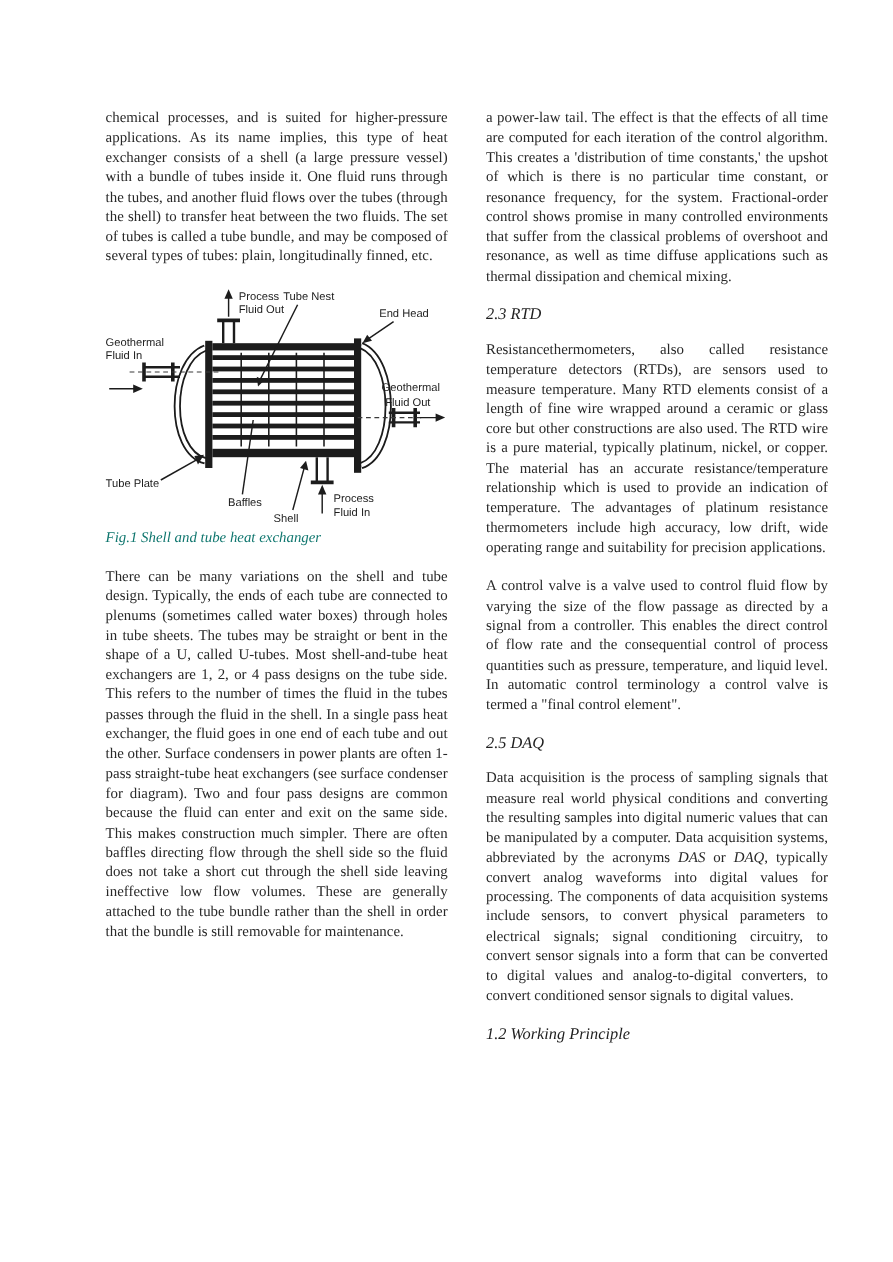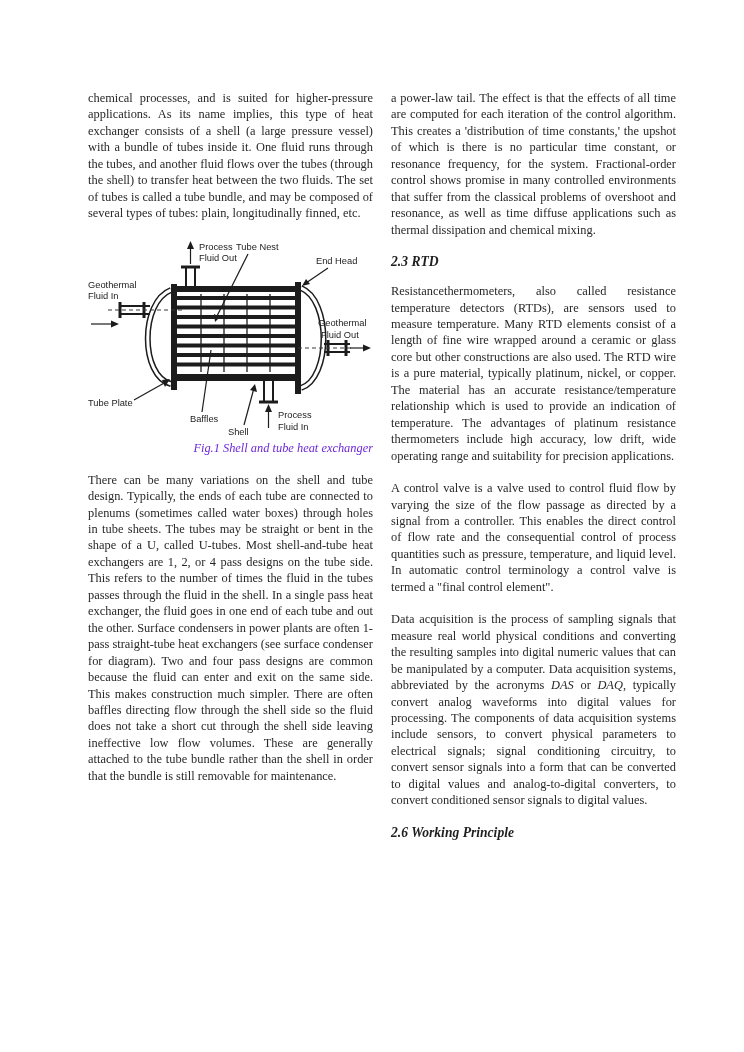--- a/index.html
+++ b/index.html
@@ -7,47 +7,47 @@
     position:relative;
     width:744px; height:1052px;
     background:#ffffff;
     font-family:"Liberation Serif", serif;
     color:#282828;
     overflow:hidden;
   }
   .columns {
     display:flex;
     padding:90px 70px 0 88px;
-    gap:18px;
+    gap:32px;
     box-sizing:border-box;
   }
   .col { width:285px; flex:0 0 285px; }
   p.body {
     font-size:12.4px;
     line-height:16.45px;
     text-align:justify;
     margin:0 0 16px 0;
   }
   h3.sec {
     font-size:13.6px;
     font-style:italic;
-    font-weight:bold;
+    font-weight:normal;
     color:#1f1f1f;
     margin:5px 0 13px 0;
   }
   .ital { font-style:italic; }
   .figure-wrap { margin:0 0 2px 0;text-align:center; }
   .figure-wrap svg { display:block; }
   .fig-caption {
     font-size:12.4px;
     font-style:italic;
-    text-align:right;
+    text-align:left;
     line-height:16px;
     margin:2px 0 16px 0;
-    color:#6d28d9;
+    color:#0f766e;
   }
   
   .dk { fill:#1c1c1c; }
   .pipe-outer { stroke:#1c1c1c; stroke-width:6; fill:none; }
   .pipe-inner { stroke:#ffffff; stroke-width:3; fill:none; }
   .pline { stroke:#1c1c1c; stroke-width:2; fill:none; }
   .flange { stroke:#1c1c1c; stroke-width:3; fill:none; }
   .leader { stroke:#1c1c1c; stroke-width:1.2; fill:none; }
   .dash { stroke:#3a3a3a; stroke-width:1; stroke-dasharray:4 3; fill:none; }
   .baffle { stroke:#1c1c1c; stroke-width:1.3; fill:none; }
@@ -173,20 +173,21 @@
     <div class="col">
       <p class="body">a power-law tail. The effect is that the effects of all time are computed for each iteration of the control algorithm. This creates a 'distribution of time constants,' the upshot of which is there is no particular time constant, or resonance frequency, for the system. Fractional-order control shows promise in many controlled environments that suffer from the classical problems of overshoot and resonance, as well as time diffuse applications such as thermal dissipation and chemical mixing.</p>
 
       <h3 class="sec">2.3 RTD</h3>
 
       <p class="body">Resistancethermometers, also called resistance temperature detectors (RTDs), are sensors used to measure temperature. Many RTD elements consist of a length of fine wire wrapped around a ceramic or glass core but other constructions are also used. The RTD wire is a pure material, typically platinum, nickel, or copper. The material has an accurate resistance/temperature relationship which is used to provide an indication of temperature. The advantages of platinum resistance thermometers include high accuracy, low drift, wide operating range and suitability for precision applications.</p>
 
 
       <p class="body">A control valve is a valve used to control fluid flow by varying the size of the flow passage as directed by a signal from a controller. This enables the direct control of flow rate and the consequential control of process quantities such as pressure, temperature, and liquid level. In automatic control terminology a control valve is termed a "final control element".</p>
 
+      <h3 class="sec">2.5 DAQ</h3>
 
       <p class="body"><span>Data acquisition is the process of sampling signals that measure real world physical conditions and converting the resulting samples into digital numeric values that can be manipulated by a computer. Data acquisition systems, abbreviated by the acronyms </span><span class="ital">DAS</span><span> or </span><span class="ital">DAQ</span><span>, typically convert analog waveforms into digital values for processing. The components of data acquisition systems include sensors, to convert physical parameters to electrical signals; signal conditioning circuitry, to convert sensor signals into a form that can be converted to digital values and analog-to-digital converters, to convert conditioned sensor signals to digital values.</span></p>
 
-      <h3 class="sec">2.6 Working Principle</h3>
+      <h3 class="sec">1.2 Working Principle</h3>
     </div>
 
   </div>
 </div>
 
 </body></html>

